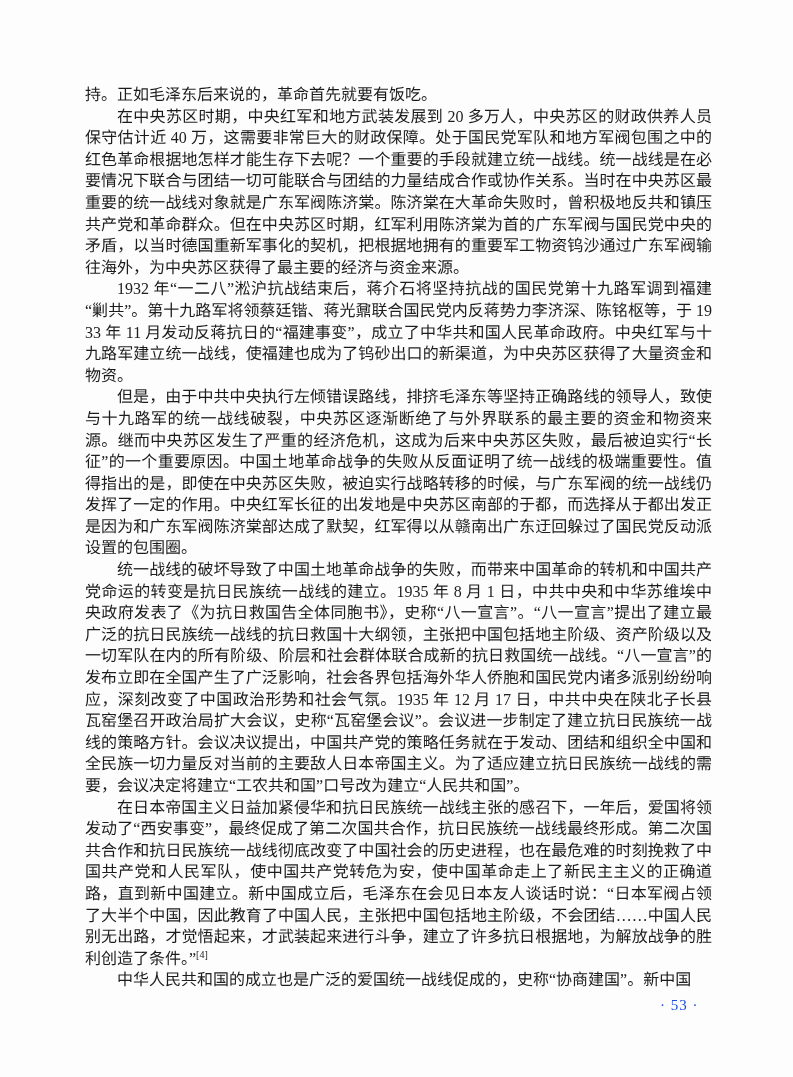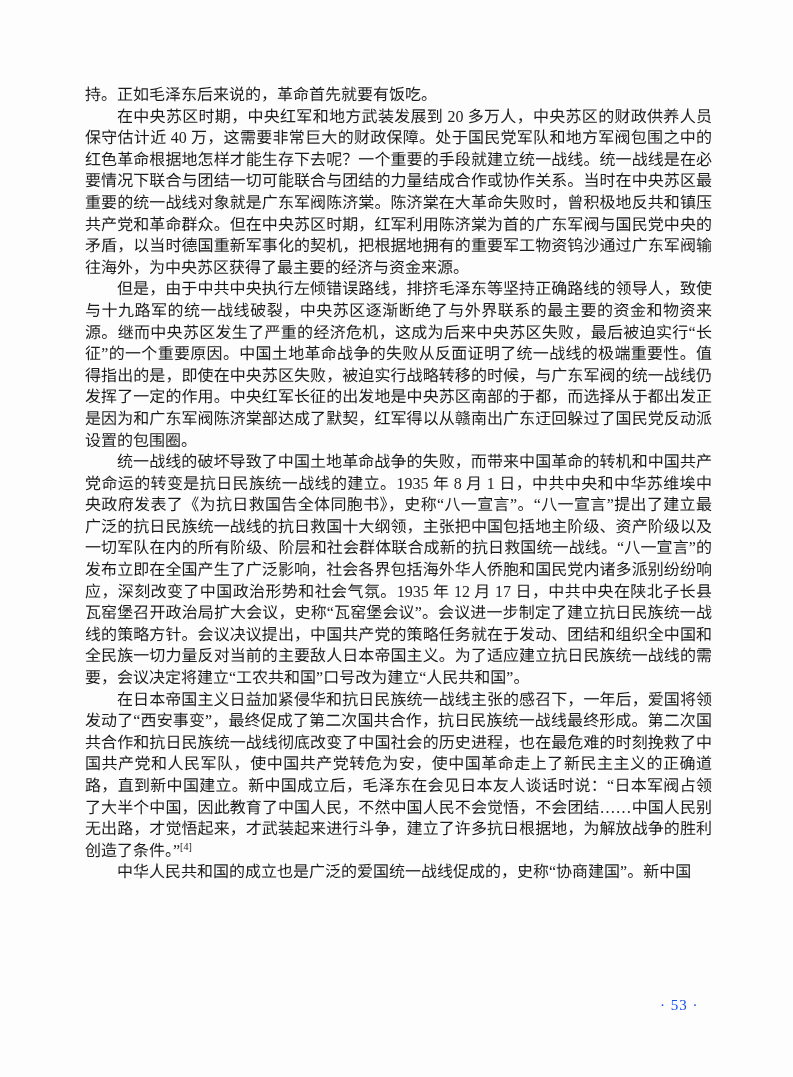--- a/index.html
+++ b/index.html
@@ -54,26 +54,27 @@
 <body>
 
 <div class="page">
 
   <div class="text-block">
 
     <p class="para"><span>持。正如毛泽东后来说的，革命首先就要有饭吃。</span></p>
 
     <p class="para indent"><span>在中央苏区时期，中央红军和地方武装发展到 20 多万人，中央苏区的财政供养人员保守估计近 40 万，这需要非常巨大的财政保障。处于国民党军队和地方军阀包围之中的红色革命根据地怎样才能生存下去呢？一个重要的手段就建立统一战线。统一战线是在必要情况下联合与团结一切可能联合与团结的力量结成合作或协作关系。当时在中央苏区最重要的统一战线对象就是广东军阀陈济棠。陈济棠在大革命失败时，曾积极地反共和镇压共产党和革命群众。但在中央苏区时期，红军利用陈济棠为首的广东军阀与国民党中央的矛盾，以当时德国重新军事化的契机，把根据地拥有的重要军工物资钨沙通过广东军阀输往海外，为中央苏区获得了最主要的经济与资金来源。</span></p>
 
+    <p class="para indent"><span>1932 年“一二八”淞沪抗战结束后，蒋介石将坚持抗战的国民党第十九路军调到福建“剿共”。第十九路军将领蔡廷锴、蒋光鼐联合国民党内反蒋势力李济深、陈铭枢等，于 1933 年 11 月发动反蒋抗日的“福建事变”，成立了中华共和国人民革命政府。中央红军与十九路军建立统一战线，使福建也成为了钨砂出口的新渠道，为中央苏区获得了大量资金和物资。</span></p>
 
     <p class="para indent"><span>但是，由于中共中央执行左倾错误路线，排挤毛泽东等坚持正确路线的领导人，致使与十九路军的统一战线破裂，中央苏区逐渐断绝了与外界联系的最主要的资金和物资来源。继而中央苏区发生了严重的经济危机，这成为后来中央苏区失败，最后被迫实行“长征”的一个重要原因。中国土地革命战争的失败从反面证明了统一战线的极端重要性。值得指出的是，即使在中央苏区失败，被迫实行战略转移的时候，与广东军阀的统一战线仍发挥了一定的作用。中央红军长征的出发地是中央苏区南部的于都，而选择从于都出发正是因为和广东军阀陈济棠部达成了默契，红军得以从赣南出广东迂回躲过了国民党反动派设置的包围圈。</span></p>
 
     <p class="para indent"><span>统一战线的破坏导致了中国土地革命战争的失败，而带来中国革命的转机和中国共产党命运的转变是抗日民族统一战线的建立。1935 年 8 月 1 日，中共中央和中华苏维埃中央政府发表了《为抗日救国告全体同胞书》，史称“八一宣言”。“八一宣言”提出了建立最广泛的抗日民族统一战线的抗日救国十大纲领，主张把中国包括地主阶级、资产阶级以及一切军队在内的所有阶级、阶层和社会群体联合成新的抗日救国统一战线。“八一宣言”的发布立即在全国产生了广泛影响，社会各界包括海外华人侨胞和国民党内诸多派别纷纷响应，深刻改变了中国政治形势和社会气氛。1935 年 12 月 17 日，中共中央在陕北子长县瓦窑堡召开政治局扩大会议，史称“瓦窑堡会议”。会议进一步制定了建立抗日民族统一战线的策略方针。会议决议提出，中国共产党的策略任务就在于发动、团结和组织全中国和全民族一切力量反对当前的主要敌人日本帝国主义。为了适应建立抗日民族统一战线的需要，会议决定将建立“工农共和国”口号改为建立“人民共和国”。</span></p>
 
-    <p class="para indent"><span>在日本帝国主义日益加紧侵华和抗日民族统一战线主张的感召下，一年后，爱国将领发动了“西安事变”，最终促成了第二次国共合作，抗日民族统一战线最终形成。第二次国共合作和抗日民族统一战线彻底改变了中国社会的历史进程，也在最危难的时刻挽救了中国共产党和人民军队，使中国共产党转危为安，使中国革命走上了新民主主义的正确道路，直到新中国建立。新中国成立后，毛泽东在会见日本友人谈话时说：“日本军阀占领了大半个中国，因此教育了中国人民，不然中国人民不会觉悟，不会团结……中国人民别无出路，才觉悟起来，才武装起来进行斗争，建立了许多抗日根据地，为解放战争的胜利创造了条件。”</span><sup class="fnref">[4]</sup></p>
+    <p class="para indent"><span>在日本帝国主义日益加紧侵华和抗日民族统一战线主张的感召下，一年后，爱国将领发动了“西安事变”，最终促成了第二次国共合作，抗日民族统一战线最终形成。第二次国共合作和抗日民族统一战线彻底改变了中国社会的历史进程，也在最危难的时刻挽救了中国共产党和人民军队，使中国共产党转危为安，使中国革命走上了新民主主义的正确道路，直到新中国建立。新中国成立后，毛泽东在会见日本友人谈话时说：“日本军阀占领了大半个中国，因此教育了中国人民，主张把中国包括地主阶级，不会团结……中国人民别无出路，才觉悟起来，才武装起来进行斗争，建立了许多抗日根据地，为解放战争的胜利创造了条件。”</span><sup class="fnref">[4]</sup></p>
 
     <p class="para indent"><span>中华人民共和国的成立也是广泛的爱国统一战线促成的，史称“协商建国”。新中国</span></p>
 
   </div>
 
   <div class="page-number">· 53 ·</div>
 
 </div>
 
 </body></html>

